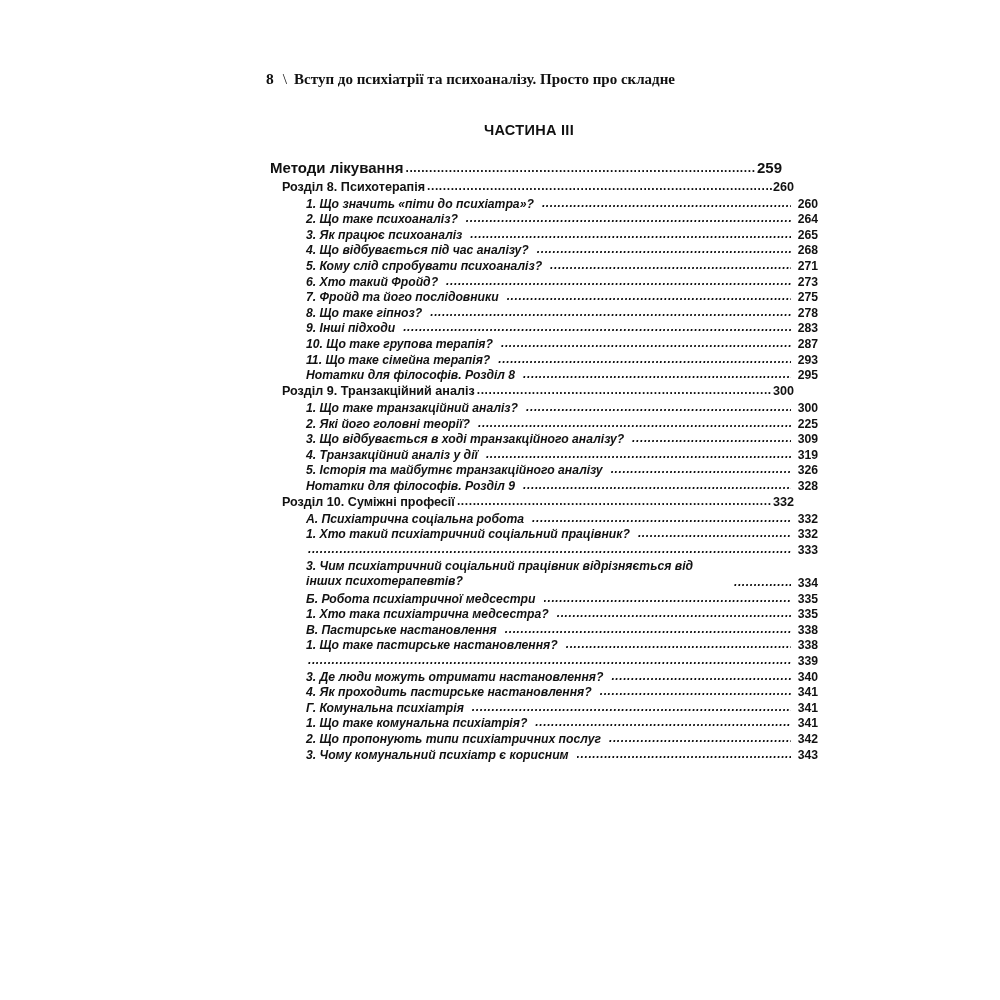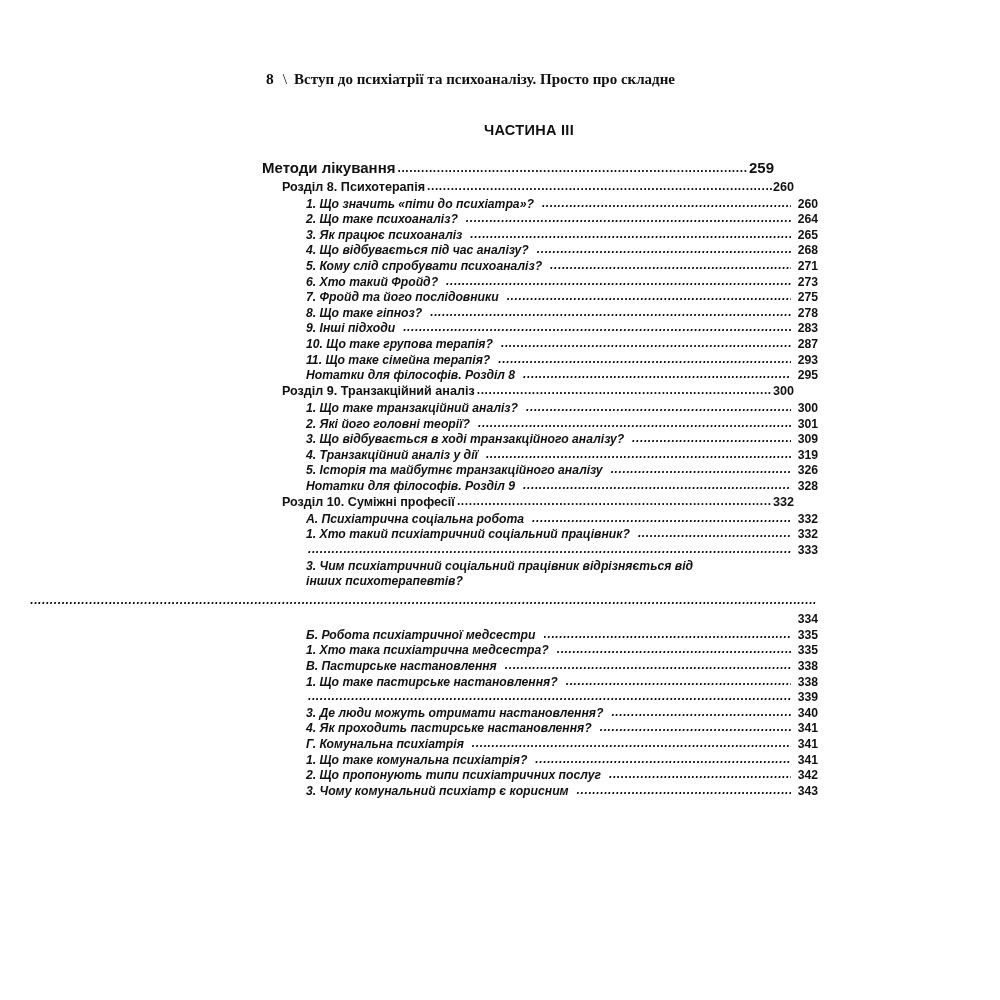--- a/index.html
+++ b/index.html
@@ -81,21 +81,21 @@
     flex: 0 0 auto;
     text-align: left;
     white-space: nowrap;
   }
 
   
   .lvl-h0 {
     font-family: "Liberation Sans", sans-serif;
     font-weight: bold;
     font-size: 15px;
-    margin-left: 4px;
+    margin-left: 12px;
     margin-bottom: 6px;
   }
   .lvl-h0 .pg { font-size: 15px; }
 
   .lvl-h1 {
     font-family: "Liberation Sans", sans-serif;
     font-weight: bold;
     font-size: 12.6px;
     margin-left: 24px;
     margin-top: 4px;
@@ -108,21 +108,20 @@
     font-style: italic;
     font-weight: bold;
     font-size: 12.2px;
     margin-left: 48px;
     gap: 6px;
   }
   .lvl-h2 .pg { font-size: 12.2px; font-style: normal; }
 
   .lvl-h2.wrap {
     align-items: flex-start;
-    flex-direction: column;
   }
   .lvl-h2 .lbl.two-line {
     white-space: normal;
     max-width: 420px;
     line-height: 1.22;
   }
   .lvl-h2.wrap .dots, .lvl-h2.wrap .pg {
     align-self: flex-end;
   }
 </style>
@@ -216,21 +215,21 @@
         <span class="pg">300</span>
       </div>
       <div class="row lvl-h2">
         <span class="lbl">1. Що таке транзакційний аналіз?</span>
         <span class="dots">........................................................................................................................................................................................................</span>
         <span class="pg">300</span>
       </div>
       <div class="row lvl-h2">
         <span class="lbl">2. Які його головні теорії?</span>
         <span class="dots">........................................................................................................................................................................................................</span>
-        <span class="pg">301</span>
+        <span class="pg">225</span>
       </div>
       <div class="row lvl-h2">
         <span class="lbl">3. Що відбувається в ході транзакційного аналізу?</span>
         <span class="dots">........................................................................................................................................................................................................</span>
         <span class="pg">309</span>
       </div>
       <div class="row lvl-h2">
         <span class="lbl">4. Транзакційний аналіз у дії</span>
         <span class="dots">........................................................................................................................................................................................................</span>
         <span class="pg">319</span>

